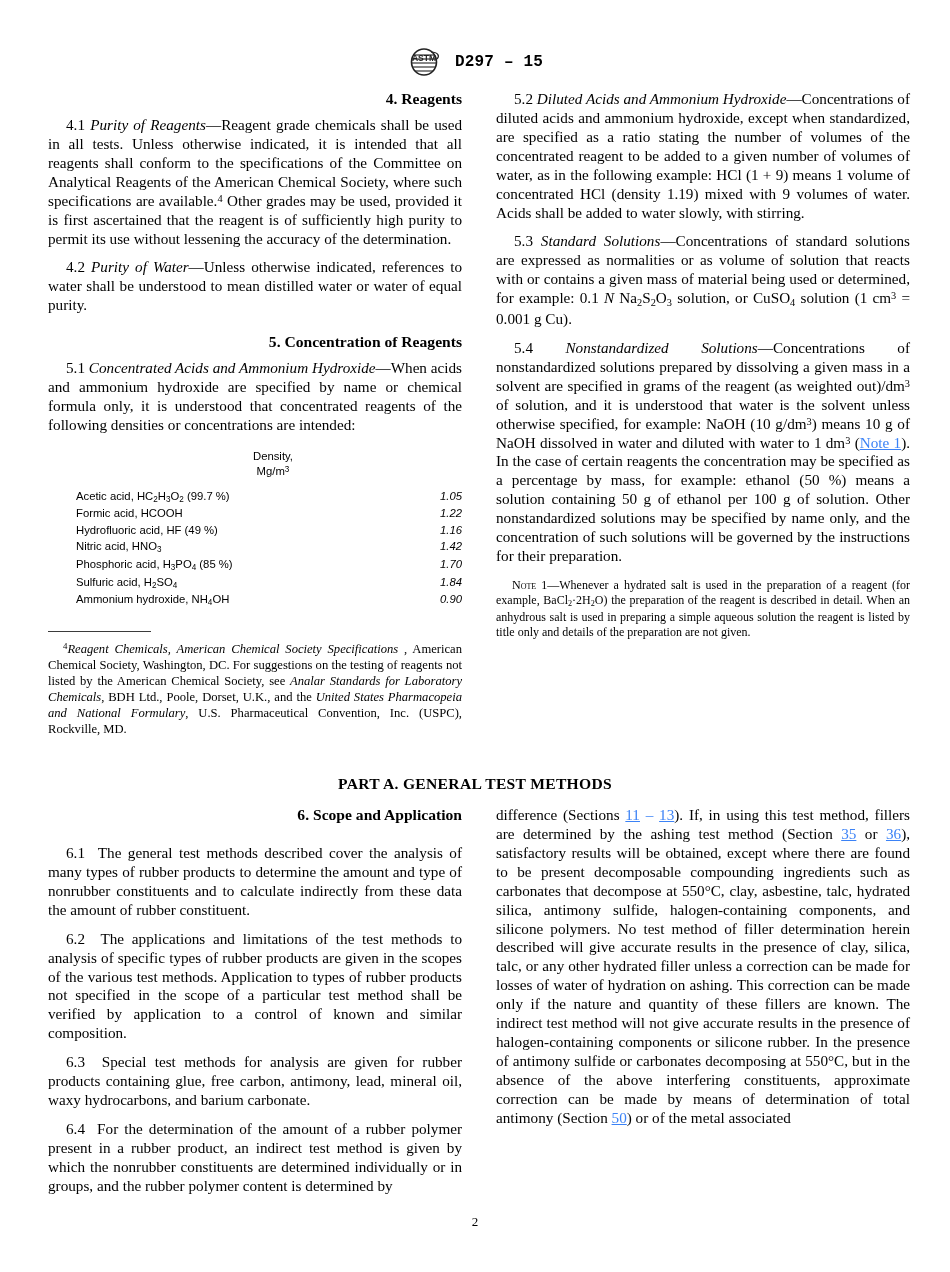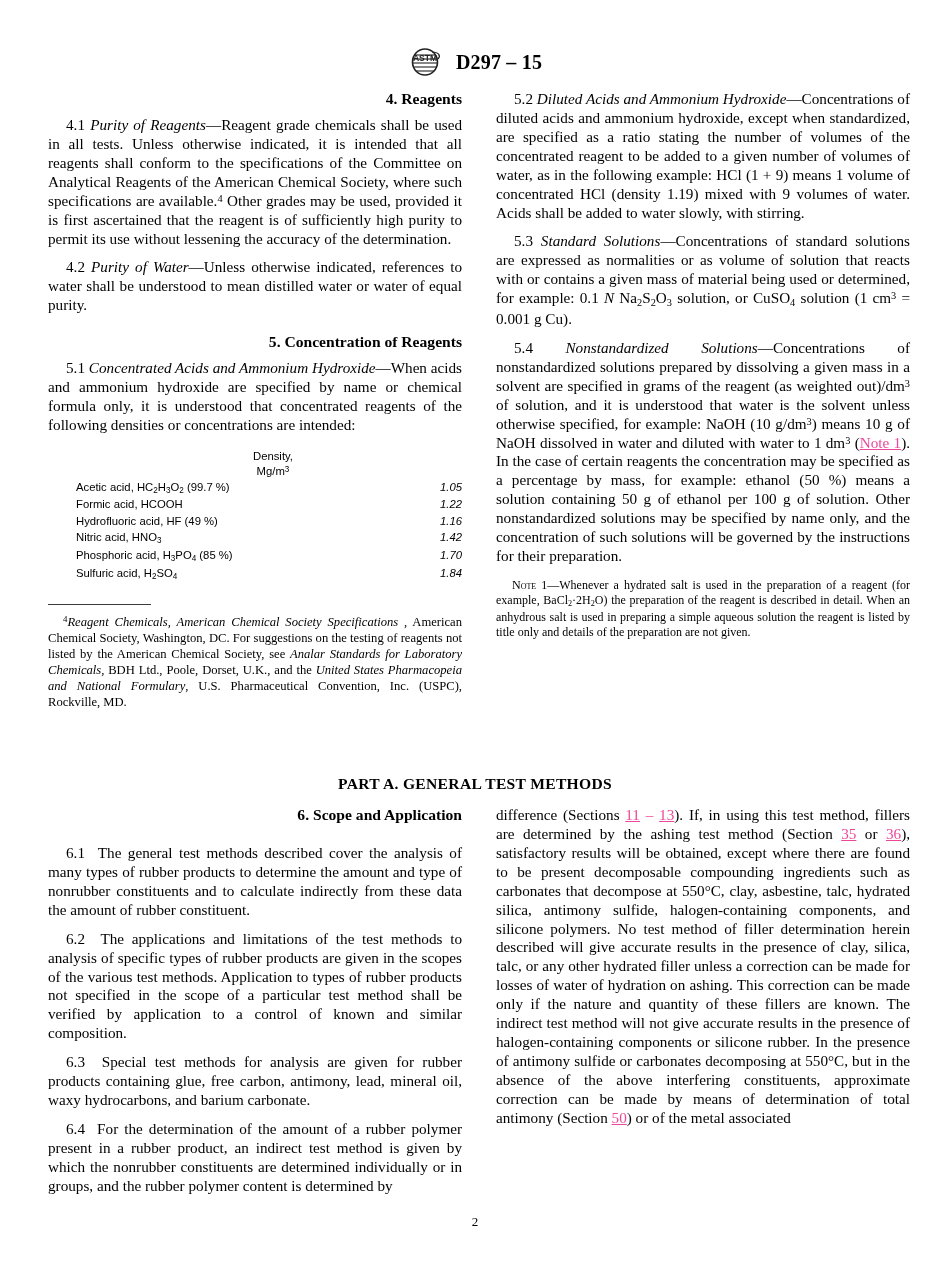--- a/index.html
+++ b/index.html
@@ -34,23 +34,23 @@
     gap: 14px;
   }
   .astm-logo {
     width: 34px;
     height: 28px;
     position: relative;
     display: inline-block;
   }
   .astm-logo svg { display: block; }
   .doc-designation {
-    font-family: Liberation Serif, serif;
+    font-family: Liberation Mono, monospace;
     font-weight: bold;
-    font-size: 20px;
+    font-size: 16px;
     letter-spacing: 0.2px;
   }
 
   
   .columns {
     position: absolute;
     top: 90px;
     left: 48px;
     width: 862px;
   }
@@ -81,36 +81,36 @@
     font-family: "Liberation Serif", serif;
     font-weight: bold;
     font-size: 15.6px;
     margin: 0 0 8px 0;
     text-indent: 0;
     text-align: right;
   }
   h3.section-head.spaced-top { margin-top: 18px; }
 
   i, .ital { font-style: italic; }
-  .lnk { color: #ec4899; }
+  .lnk { color: #3b82f6; }
   sub { font-size: 0.68em; vertical-align: -0.28em; }
   sup { font-size: 0.68em; vertical-align: 0.42em; }
 
   
   .density-table {
     margin: 14px 0 6px 0;
     font-family: "Liberation Sans", "DejaVu Sans", sans-serif;
     font-size: 11.3px;
     width: 100%;
   }
   .density-head {
     text-align: center;
     line-height: 1.32;
     margin-left: 36px;
-    margin-bottom: 0;
+    margin-bottom: 9px;
   }
   .density-rows { width: 100%; }
   .drow {
     display: flex;
     justify-content: space-between;
     line-height: 1.44;
     padding-left: 28px;
   }
   .drow .dname { text-align: left; white-space: nowrap; }
   .drow .dval  { text-align: right; font-style: italic; }
@@ -235,20 +235,24 @@
               <span class="dval">1.42</span>
             </div>
           <div class="drow">
               <span class="dname">Phosphoric acid, H<sub>3</sub>PO<sub>4</sub> (85 %)</span>
               <span class="dval">1.70</span>
             </div>
           <div class="drow">
               <span class="dname">Sulfuric acid, H<sub>2</sub>SO<sub>4</sub></span>
               <span class="dval">1.84</span>
             </div>
+          <div class="drow">
+              <span class="dname">Ammonium hydroxide, NH<sub>4</sub>OH</span>
+              <span class="dval">0.90</span>
+            </div>
         </div>
       </div>
 
       <div class="footnote-rule"></div>
       <p class="footnote"><sup>4</sup><i>Reagent Chemicals, American Chemical Society Specifications</i><span> , American Chemical Society, Washington, DC. For suggestions on the testing of reagents not listed by the American Chemical Society, see </span><i>Analar Standards for Laboratory Chemicals</i><span>, BDH Ltd., Poole, Dorset, U.K., and the </span><i>United States Pharmacopeia and National Formulary</i><span>, U.S. Pharmaceutical Convention, Inc. (USPC), Rockville, MD.</span></p>
 
     </div>
 
     <div class="col">
 

